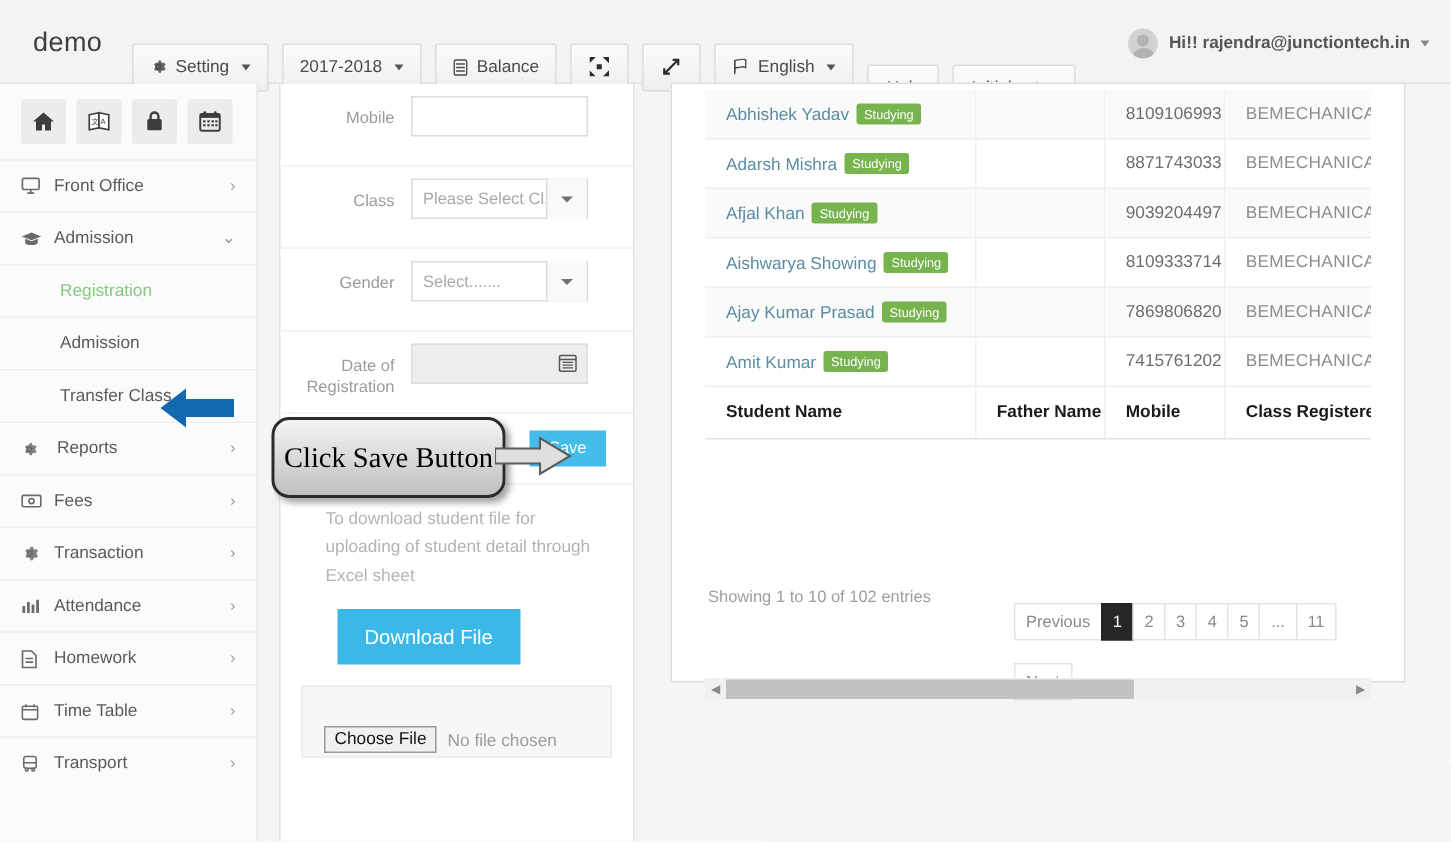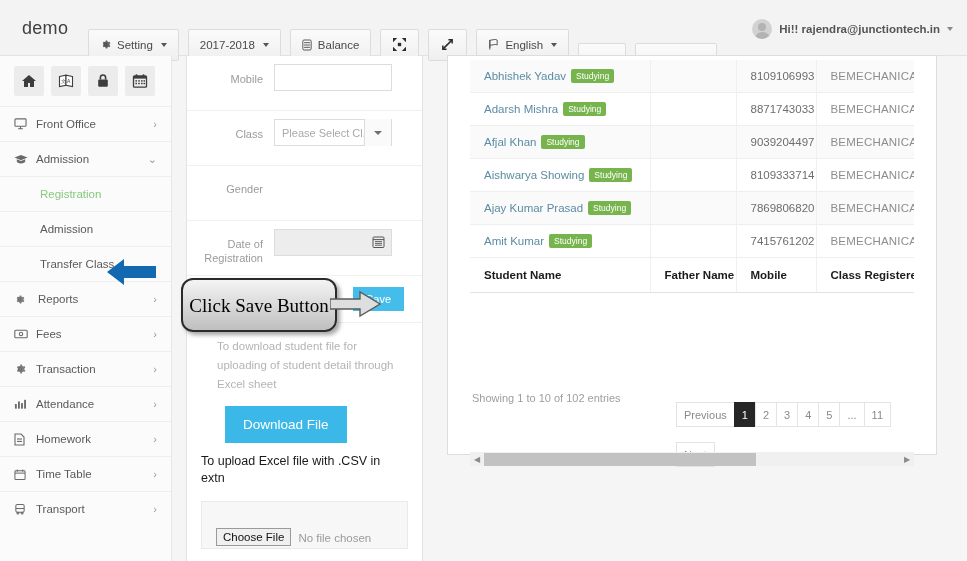--- a/index.html
+++ b/index.html
@@ -394,20 +394,28 @@
           <span>Please Select Cl...</span>
           <span class="dd">
               <i></i>
             </span>
         </div>
       </div>
     </div>
 
     <div class="frow">
       <div class="flabel">Gender</div>
+      <div class="fctl">
+        <div class="sel">
+          <span>Select.......</span>
+          <span class="dd">
+              <i></i>
+            </span>
+        </div>
+      </div>
     </div>
 
     <div class="frow">
       <div class="flabel">Date of Registration</div>
       <div class="fctl">
         <div class="dateinp">
           <span class="cal">
             <svg class="svgicon" width="13" height="14" viewBox="0 0 13 14" fill="none" stroke="#555" stroke-width="1">
               <rect x="1" y="2" width="11" height="10.5" rx="1"></rect>
               <line x1="1" y1="4.6" x2="12" y2="4.6"></line>
@@ -423,21 +431,20 @@
     </div>
 
     <div class="saverow">
       <button class="savebtn">Save</button>
     </div>
 
     <div class="hinttxt">To download student file for uploading of student detail through Excel sheet</div>
 
     <button class="dlbtn">Download File</button>
 
-    <div class="uploadtxt">To upload Excel file with .CSV in extn</div>
 
     <div class="filebox">
       <span class="choosefile">Choose File</span>
       <span class="nofile">No file chosen</span>
     </div>
   </div>
 
   <div class="callout">Click Save Button</div>
   <svg class="bigarrow" viewBox="0 0 52 28">
     <path d="M0 9h30V2l20 12-20 12v-7H0V9z" fill="#dedede" stroke="#5b5b5b" stroke-width="1.4"></path>

